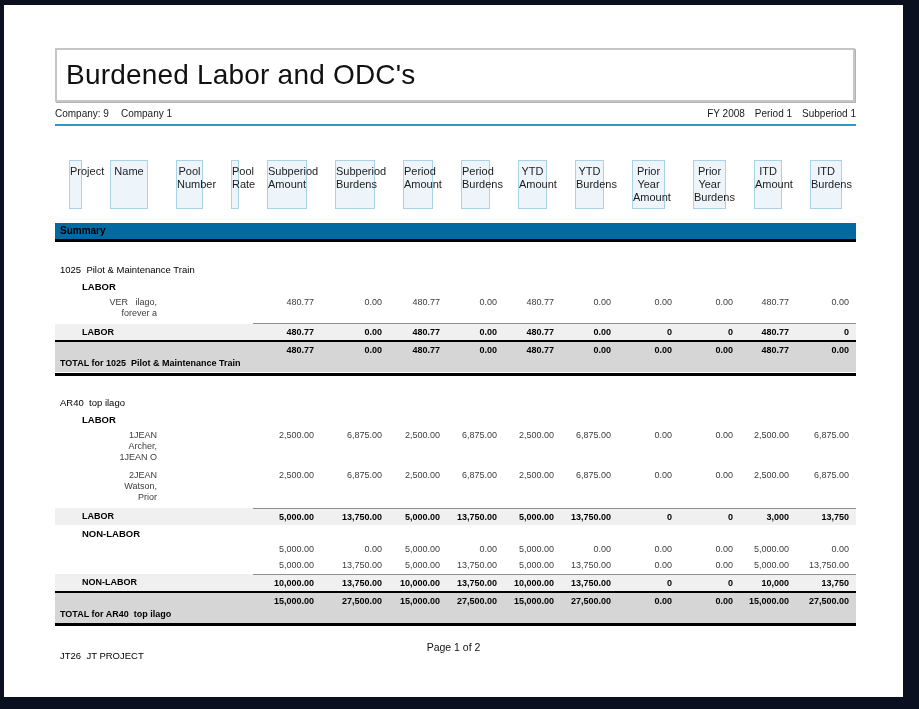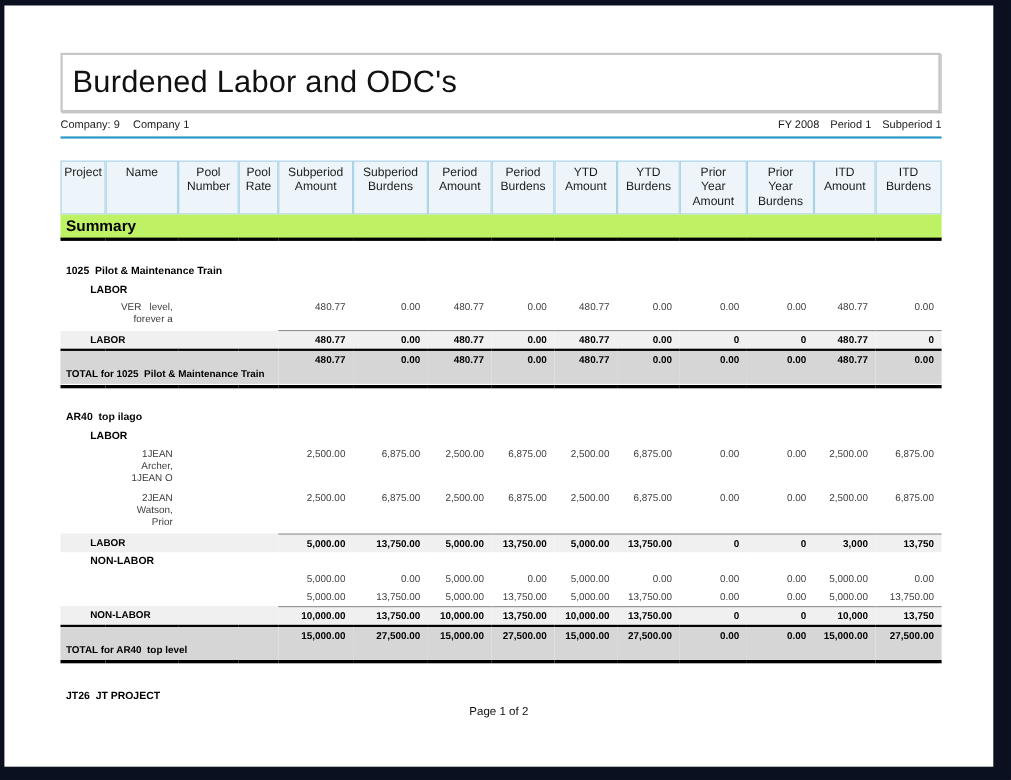--- a/index.html
+++ b/index.html
@@ -19,29 +19,29 @@
   .blue-rule { position: absolute; left: 51px; top: 119px; width: 801px; height: 2px; background: #2b9ac8; }
 
   .table-wrap { position: absolute; left: 51px; top: 141px; width: 801px; }
   table { border-collapse: collapse; table-layout: fixed; width: 801px; }
   col.c0{width:41px} col.c1{width:66px} col.c2{width:55px} col.c3{width:36px}
   col.c4{width:68px} col.c5{width:68px} col.c6{width:58px} col.c7{width:57px}
   col.c8{width:57px} col.c9{width:57px} col.c10{width:61px} col.c11{width:61px}
   col.c12{width:56px} col.c13{width:60px}
 
   thead th { padding: 0; vertical-align: top; font-weight: normal; }
-  .hcell { display: block; margin: 0; height: 49px; background: #edf5fa; border: 1px solid #a9d2e7;
+  .hcell { display: block; margin: 14px; height: 49px; background: #edf5fa; border: 1px solid #a9d2e7;
     font-size: 11px; line-height: 13px; padding-top: 4px; text-align: center;
     white-space: pre-line; color: #1c1c1c; }
 
   tbody td { vertical-align: top; font-size: 9px; }
-  tr.summary td { background: #bef264; font-weight: bold; font-size: 14px; color: #000;
+  tr.summary td { background: #0369a1; font-weight: bold; font-size: 10px; color: #000;
     padding: 2px 0 3px 5px; border-bottom: 3px solid #000; }
 
-  tr.section td { font-weight: bold; font-size: 9.5px; color: #000; padding: 3px 0 3px 5px; white-space: pre-wrap; }
+  tr.section td { font-weight: normal; font-size: 9.5px; color: #000; padding: 3px 0 3px 5px; white-space: pre-wrap; }
   tr.group td { font-weight: bold; font-size: 9.5px; color: #000; padding: 3px 0 3px 27px; }
 
   td.name { text-align: right; white-space: pre-wrap; line-height: 11px; color: #3c3c3c; padding: 2px 5px 5px 0; }
   td.num { text-align: right; color: #3c3c3c; padding: 2px 7px 4px 0; }
 
   tr.subtotal td { background: #f0f0f0; font-weight: bold; color: #000; }
   tr.subtotal td.lbl { padding: 3px 0 3px 27px; font-size: 9px; }
   tr.subtotal td.num { border-top: 1px solid #8f8f8f; padding-top: 3px; padding-bottom: 3px; }
   tr.subtotal td.num, tr.total td.num { color: #000; }
 
@@ -161,21 +161,21 @@
             <td colspan="14" style="height: 20px;"></td>
           </tr>
           <tr class="section">
             <td class="lbl" colspan="14">1025  Pilot &amp; Maintenance Train</td>
           </tr>
           <tr class="group">
             <td class="lbl" colspan="14">LABOR</td>
           </tr>
           <tr class="detail">
             <td class="proj" colspan="1"></td>
-            <td class="name" colspan="1">VER   level,
+            <td class="name" colspan="1">VER   ilago,
 forever a</td>
             <td colspan="1"></td>
             <td colspan="1"></td>
             <td class="num" colspan="1">480.77</td>
             <td class="num" colspan="1">0.00</td>
             <td class="num" colspan="1">480.77</td>
             <td class="num" colspan="1">0.00</td>
             <td class="num" colspan="1">480.77</td>
             <td class="num" colspan="1">0.00</td>
             <td class="num" colspan="1">0.00</td>
@@ -312,21 +312,21 @@
             <td class="num" colspan="1">10,000.00</td>
             <td class="num" colspan="1">13,750.00</td>
             <td class="num" colspan="1">10,000.00</td>
             <td class="num" colspan="1">13,750.00</td>
             <td class="num" colspan="1">0</td>
             <td class="num" colspan="1">0</td>
             <td class="num" colspan="1">10,000</td>
             <td class="num" colspan="1">13,750</td>
           </tr>
           <tr class="total">
-            <td class="lbl" colspan="4">TOTAL for AR40  top level</td>
+            <td class="lbl" colspan="4">TOTAL for AR40  top ilago</td>
             <td class="num" colspan="1">15,000.00</td>
             <td class="num" colspan="1">27,500.00</td>
             <td class="num" colspan="1">15,000.00</td>
             <td class="num" colspan="1">27,500.00</td>
             <td class="num" colspan="1">15,000.00</td>
             <td class="num" colspan="1">27,500.00</td>
             <td class="num" colspan="1">0.00</td>
             <td class="num" colspan="1">0.00</td>
             <td class="num" colspan="1">15,000.00</td>
             <td class="num" colspan="1">27,500.00</td>

